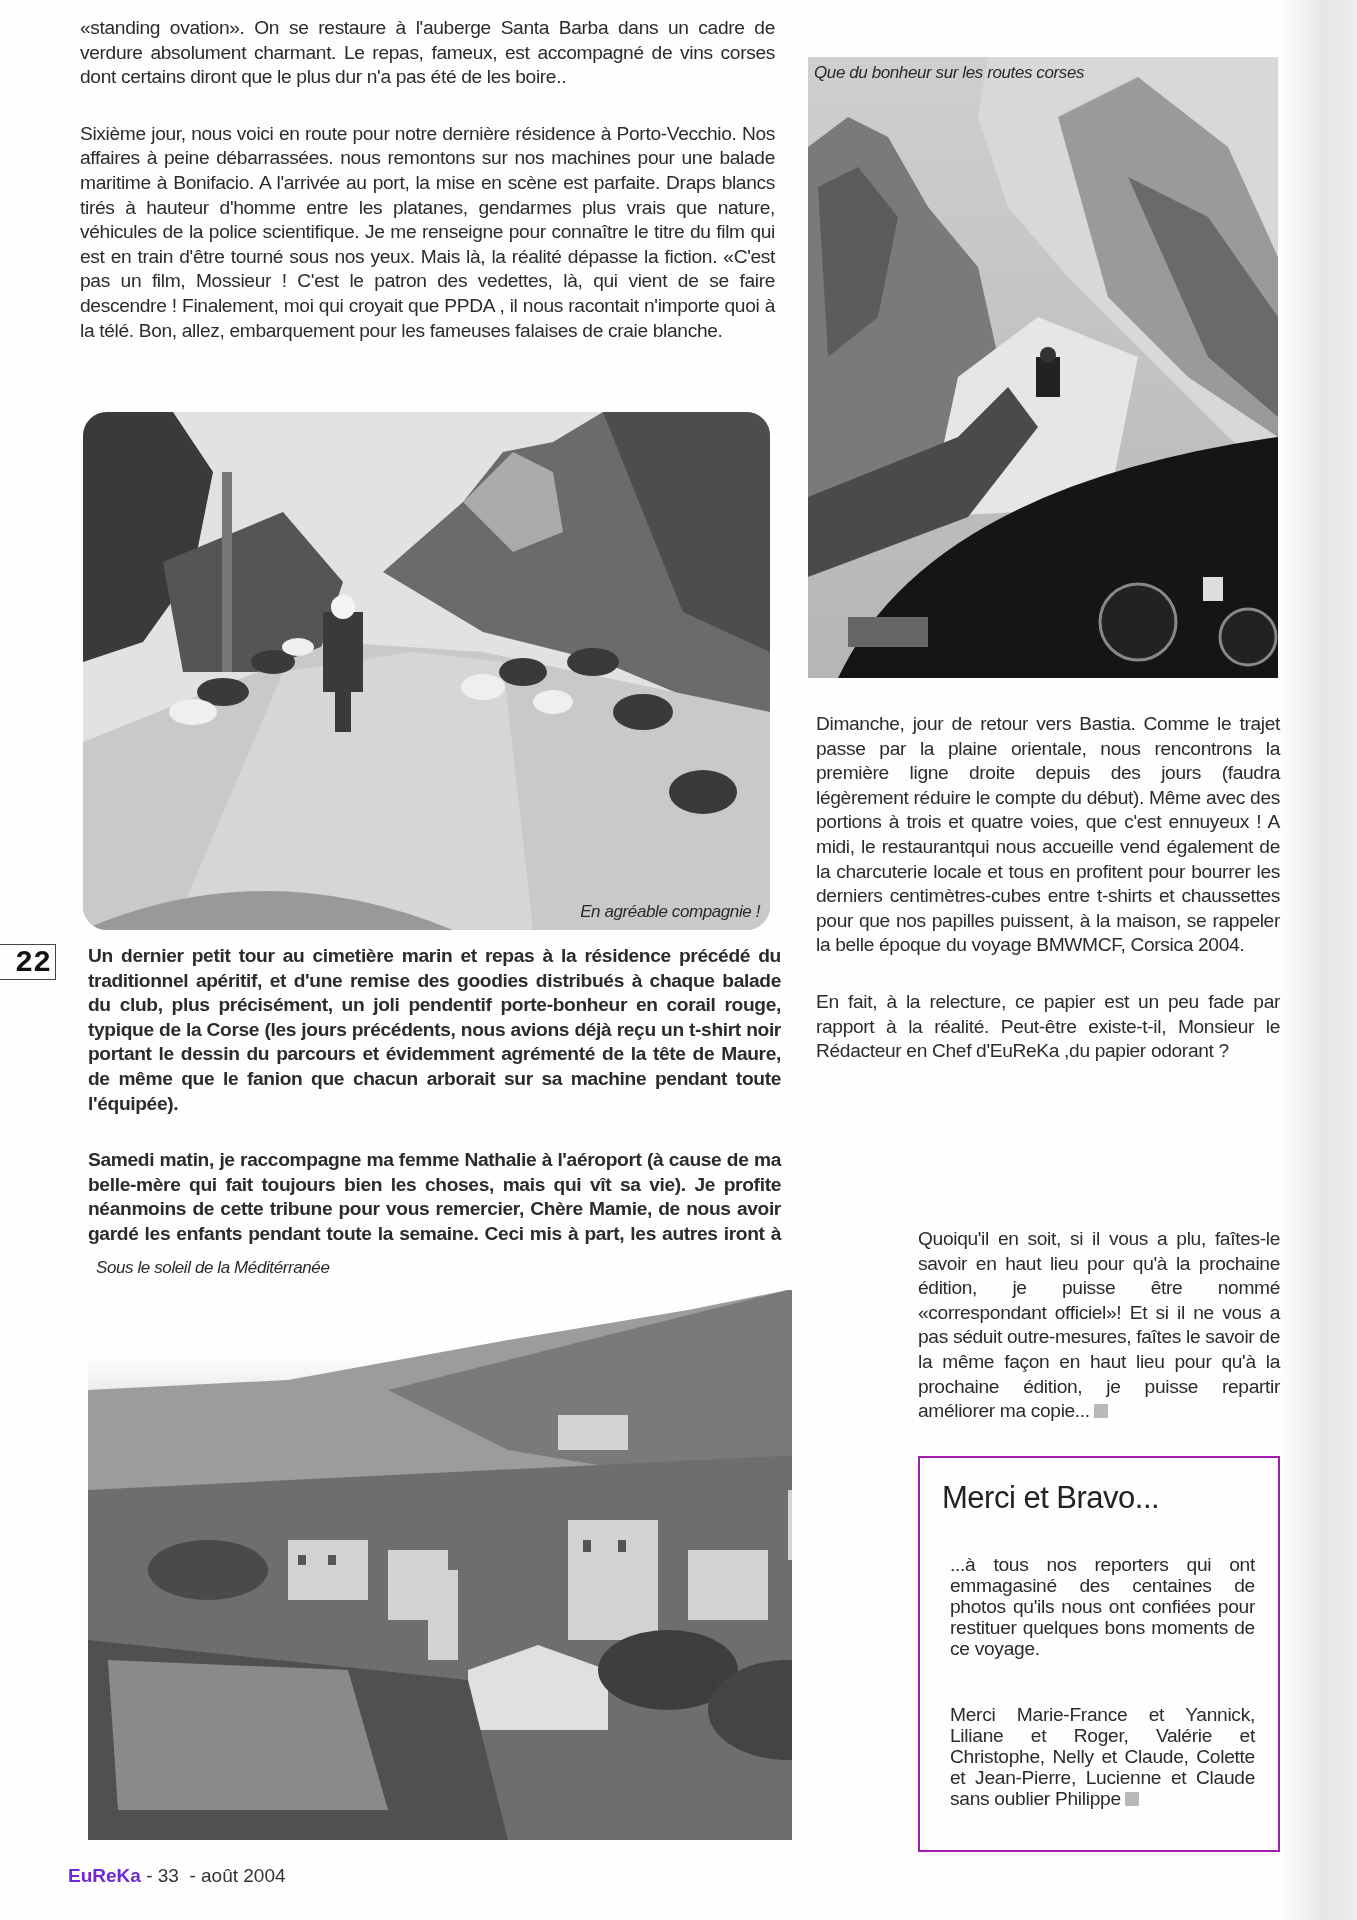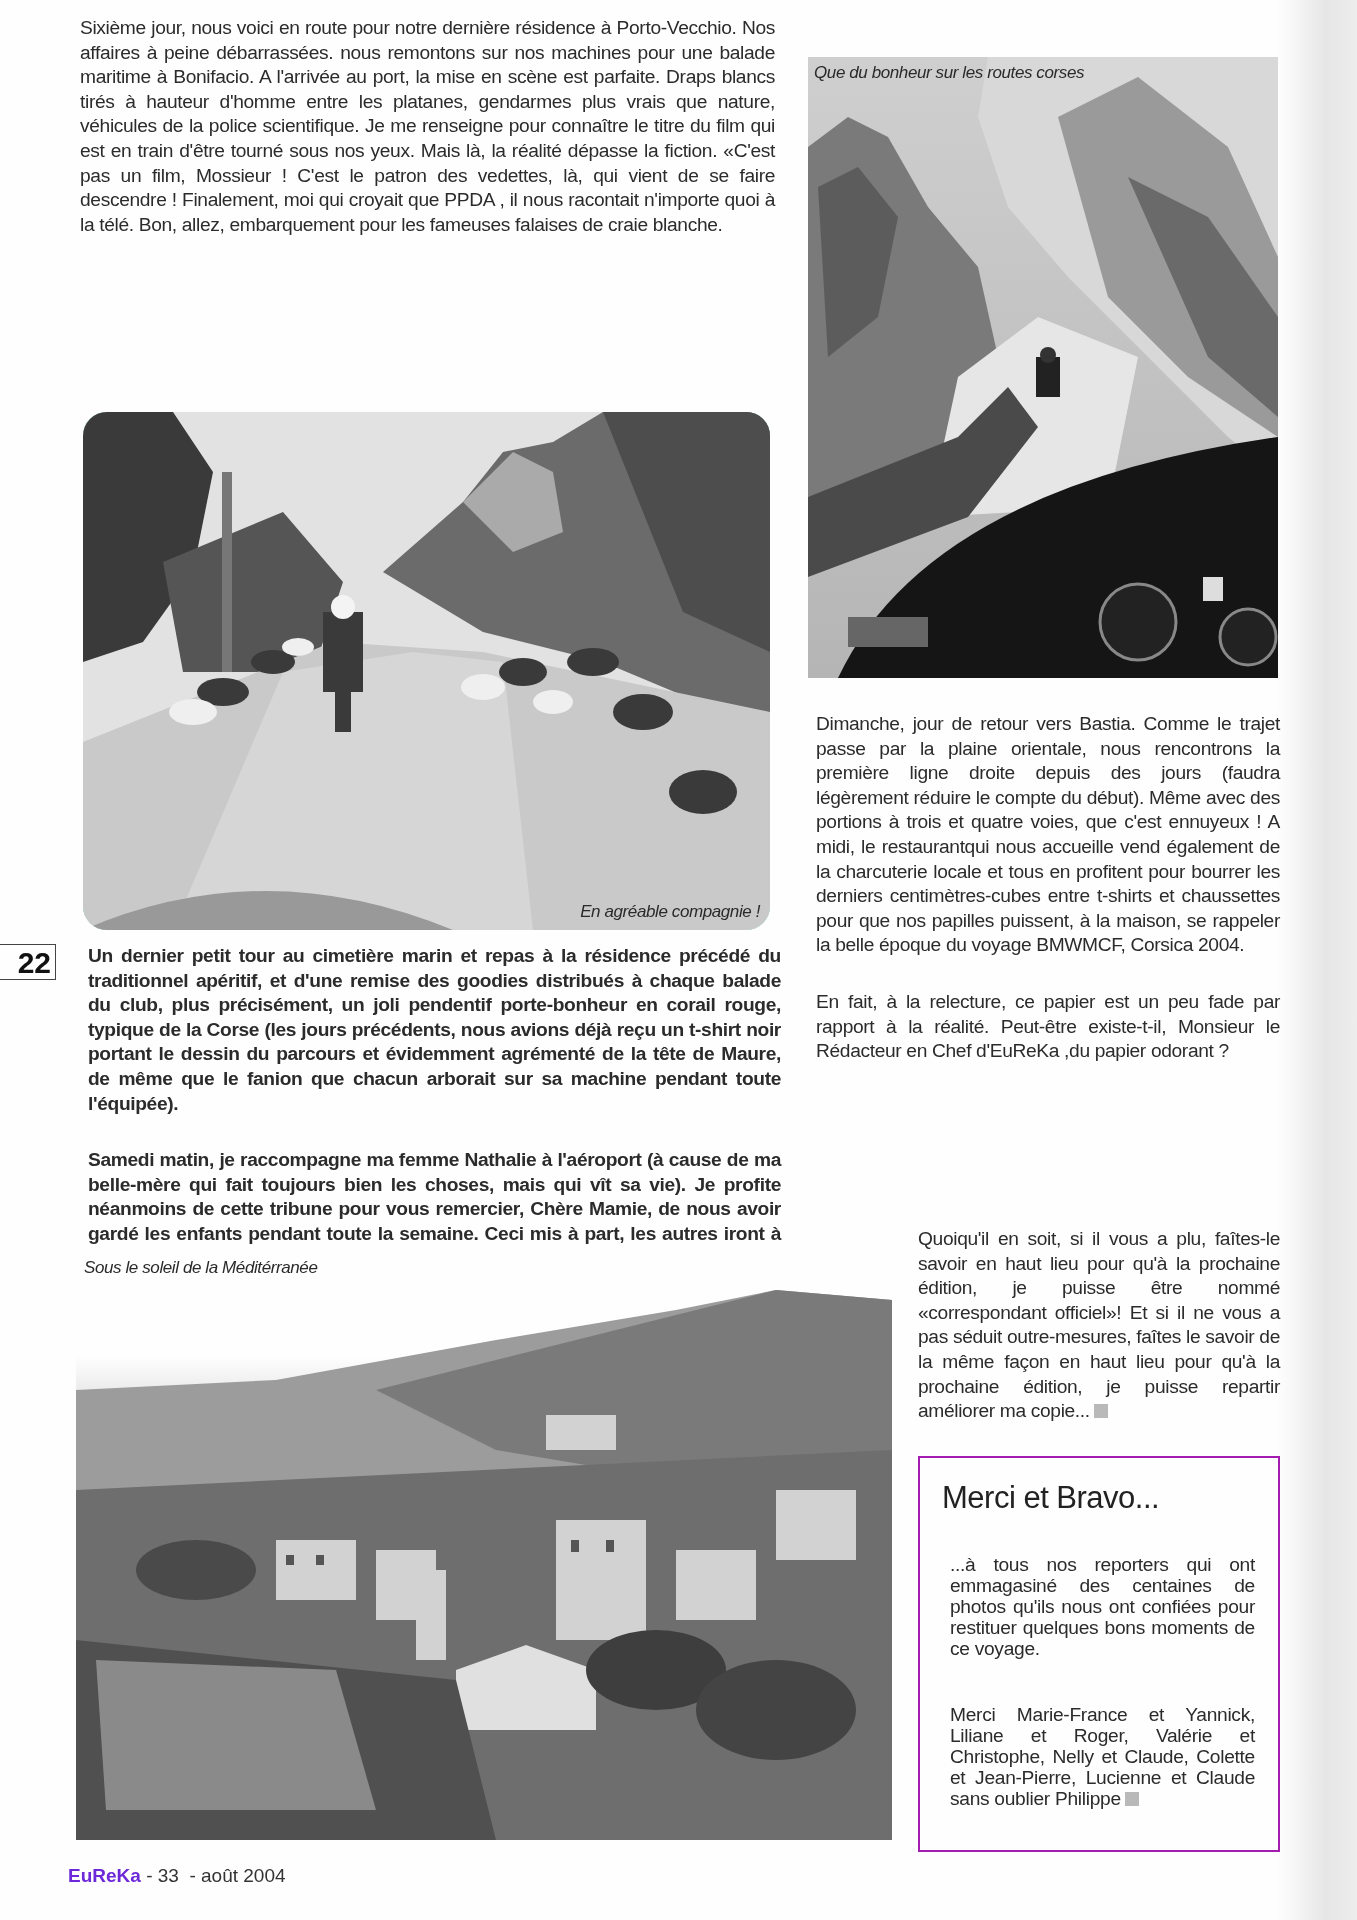--- a/index.html
+++ b/index.html
@@ -7,33 +7,34 @@
          font-family:"Liberation Sans", sans-serif; color:#2a2a2a; }
   .edge { position:absolute; top:0; right:0; width:80px; height:1920px;
           background:linear-gradient(to right, #fefefe 0%, #f3f3f3 30%, #e6e6e6 60%, #ededed 100%); }
   .text { position:absolute; font-size:19.2px; line-height:24.6px; letter-spacing:-0.35px; color:#2b2b2b; }
   .text p { margin:0; text-align:justify; }
   .text p + p { margin-top:32px; }
   .photo { position:absolute; overflow:hidden; background:#22c55e; }
   .caption { position:absolute; font-style:italic; font-size:17px; color:#2a2a2a; letter-spacing:-0.4px; }
   .endmark { display:inline-block; width:14px; height:14px; background:#b9b9b9; vertical-align:-1px; margin-left:4px; }
   .pagenum { position:absolute; left:0; top:944px; width:56px; height:36px; border:1.5px solid #444; border-left:none;
-             font-weight:bold; font-size:30px; line-height:36px; text-align:right; padding-right:4px; box-sizing:border-box; color:#111; }
+             font-weight:bold; font-size:30px; line-height:36px; text-align:right; padding-right:4px; box-sizing:border-box; color:#111;font-family:Liberation Mono, monospace; }
   .box { position:absolute; left:918px; top:1456px; width:362px; height:396px; border:2px solid #a21caf; box-sizing:border-box; }
   .box h2 { position:absolute; left:22px; top:22px; margin:0; font-weight:normal; font-size:31px; color:#222; letter-spacing:-0.5px; }
   .box .bt { position:absolute; left:30px; width:305px; font-size:19.2px; line-height:21px; text-align:justify; letter-spacing:-0.3px; color:#2b2b2b; }
   .footer { position:absolute; left:68px; top:1865px; font-size:19px; color:#333; }
   .footer b { color:#6d28d9; }
 </style>
 </head>
 <body>
 
 <div class="edge"></div>
 
 <div class="text" style="left:80px; top:16px; width:695px;">
+  <p>«standing ovation». On se restaure à l'auberge Santa Barba dans un cadre de verdure absolument charmant. Le repas, fameux, est accompagné de vins corses dont certains diront que le plus dur n'a pas été de les boire..</p>
   <p>Sixième jour, nous voici en route pour notre dernière résidence à Porto-Vecchio. Nos affaires à peine débarrassées. nous remontons sur nos machines pour une balade maritime à Bonifacio. A l'arrivée au port, la mise en scène est parfaite. Draps blancs tirés à hauteur d'homme entre les platanes, gendarmes plus vrais que nature, véhicules de la police scientifique. Je me renseigne pour connaître le titre du film qui est en train d'être tourné sous nos yeux. Mais là, la réalité dépasse la fiction. «C'est pas un film, Mossieur ! C'est le patron des vedettes, là, qui vient de se faire descendre ! Finalement, moi qui croyait que PPDA , il nous racontait n'importe quoi à la télé. Bon, allez, embarquement pour les fameuses falaises de craie blanche.</p>
 </div>
 
 <div class="photo" style="left:808px; top:57px; width:470px; height:621px;">
   <svg width="470" height="621" viewBox="0 0 470 621">
     <defs>
       <linearGradient id="sky1" x1="0" y1="0" x2="0" y2="1">
           <stop offset="0" stop-color="#cfcfcf"></stop>
           <stop offset="1" stop-color="#b5b5b5"></stop>
         </linearGradient>
@@ -90,21 +91,21 @@
   <div class="caption" style="right:10px; bottom:8px;">En agréable compagnie !</div>
 </div>
 
 <div class="pagenum">22</div>
 
 <div class="text" style="left:88px; top:944px; width:693px;font-weight:bold;">
   <p>Un dernier petit tour au cimetière marin et repas à la résidence précédé du traditionnel apéritif, et d'une remise des goodies distribués à chaque balade du club, plus précisément, un joli pendentif porte-bonheur en corail rouge, typique de la Corse (les jours précédents, nous avions déjà reçu un t-shirt noir portant le dessin du parcours et évidemment agrémenté de la tête de Maure, de même que le fanion que chacun arborait sur sa machine pendant toute l'équipée).</p>
   <p>Samedi matin, je raccompagne ma femme Nathalie à l'aéroport (à cause de ma belle-mère qui fait toujours bien les choses, mais qui vît sa vie). Je profite néanmoins de cette tribune pour vous remercier, Chère Mamie, de nous avoir gardé les enfants pendant  toute la semaine. Ceci mis à part, les autres iront à la</p>
 </div>
 
-<div class="photo" style="left:76px; top:1250px; width:816px; height:590px; background:transparent;">
+<div class="photo" style="left:88px; top:1250px; width:704px; height:590px; background:transparent;">
   <svg width="816" height="590" viewBox="0 0 816 590">
     <defs>
       <linearGradient id="fade" x1="0" y1="0" x2="0" y2="1">
           <stop offset="0" stop-color="#fefefe"></stop>
           <stop offset="0.18" stop-color="#fefefe"></stop>
           <stop offset="0.3" stop-color="#d8d8d8"></stop>
         </linearGradient>
     </defs>
     <rect width="816" height="590" fill="url(#fade)"></rect>
     <polygon points="0,140 200,130 420,90 600,60 700,40 816,50 816,590 0,590" fill="#9c9c9c"></polygon>

